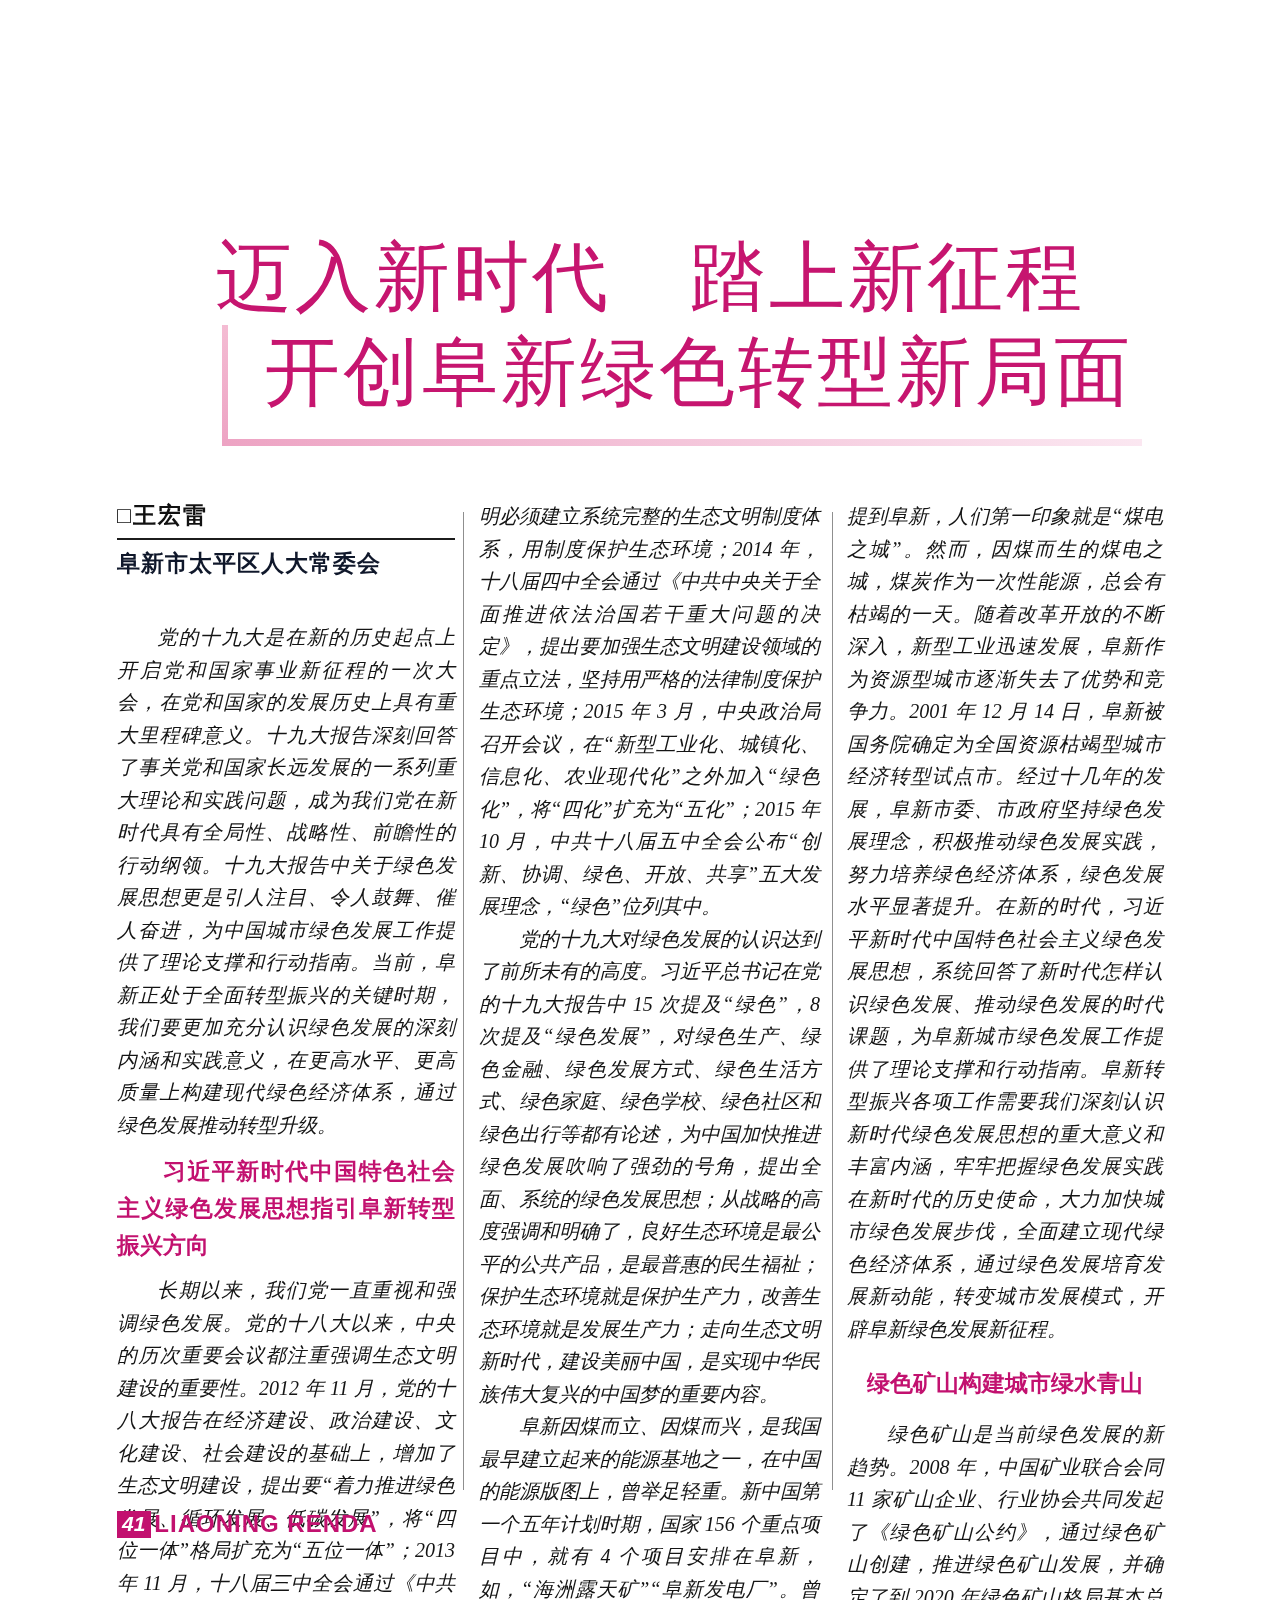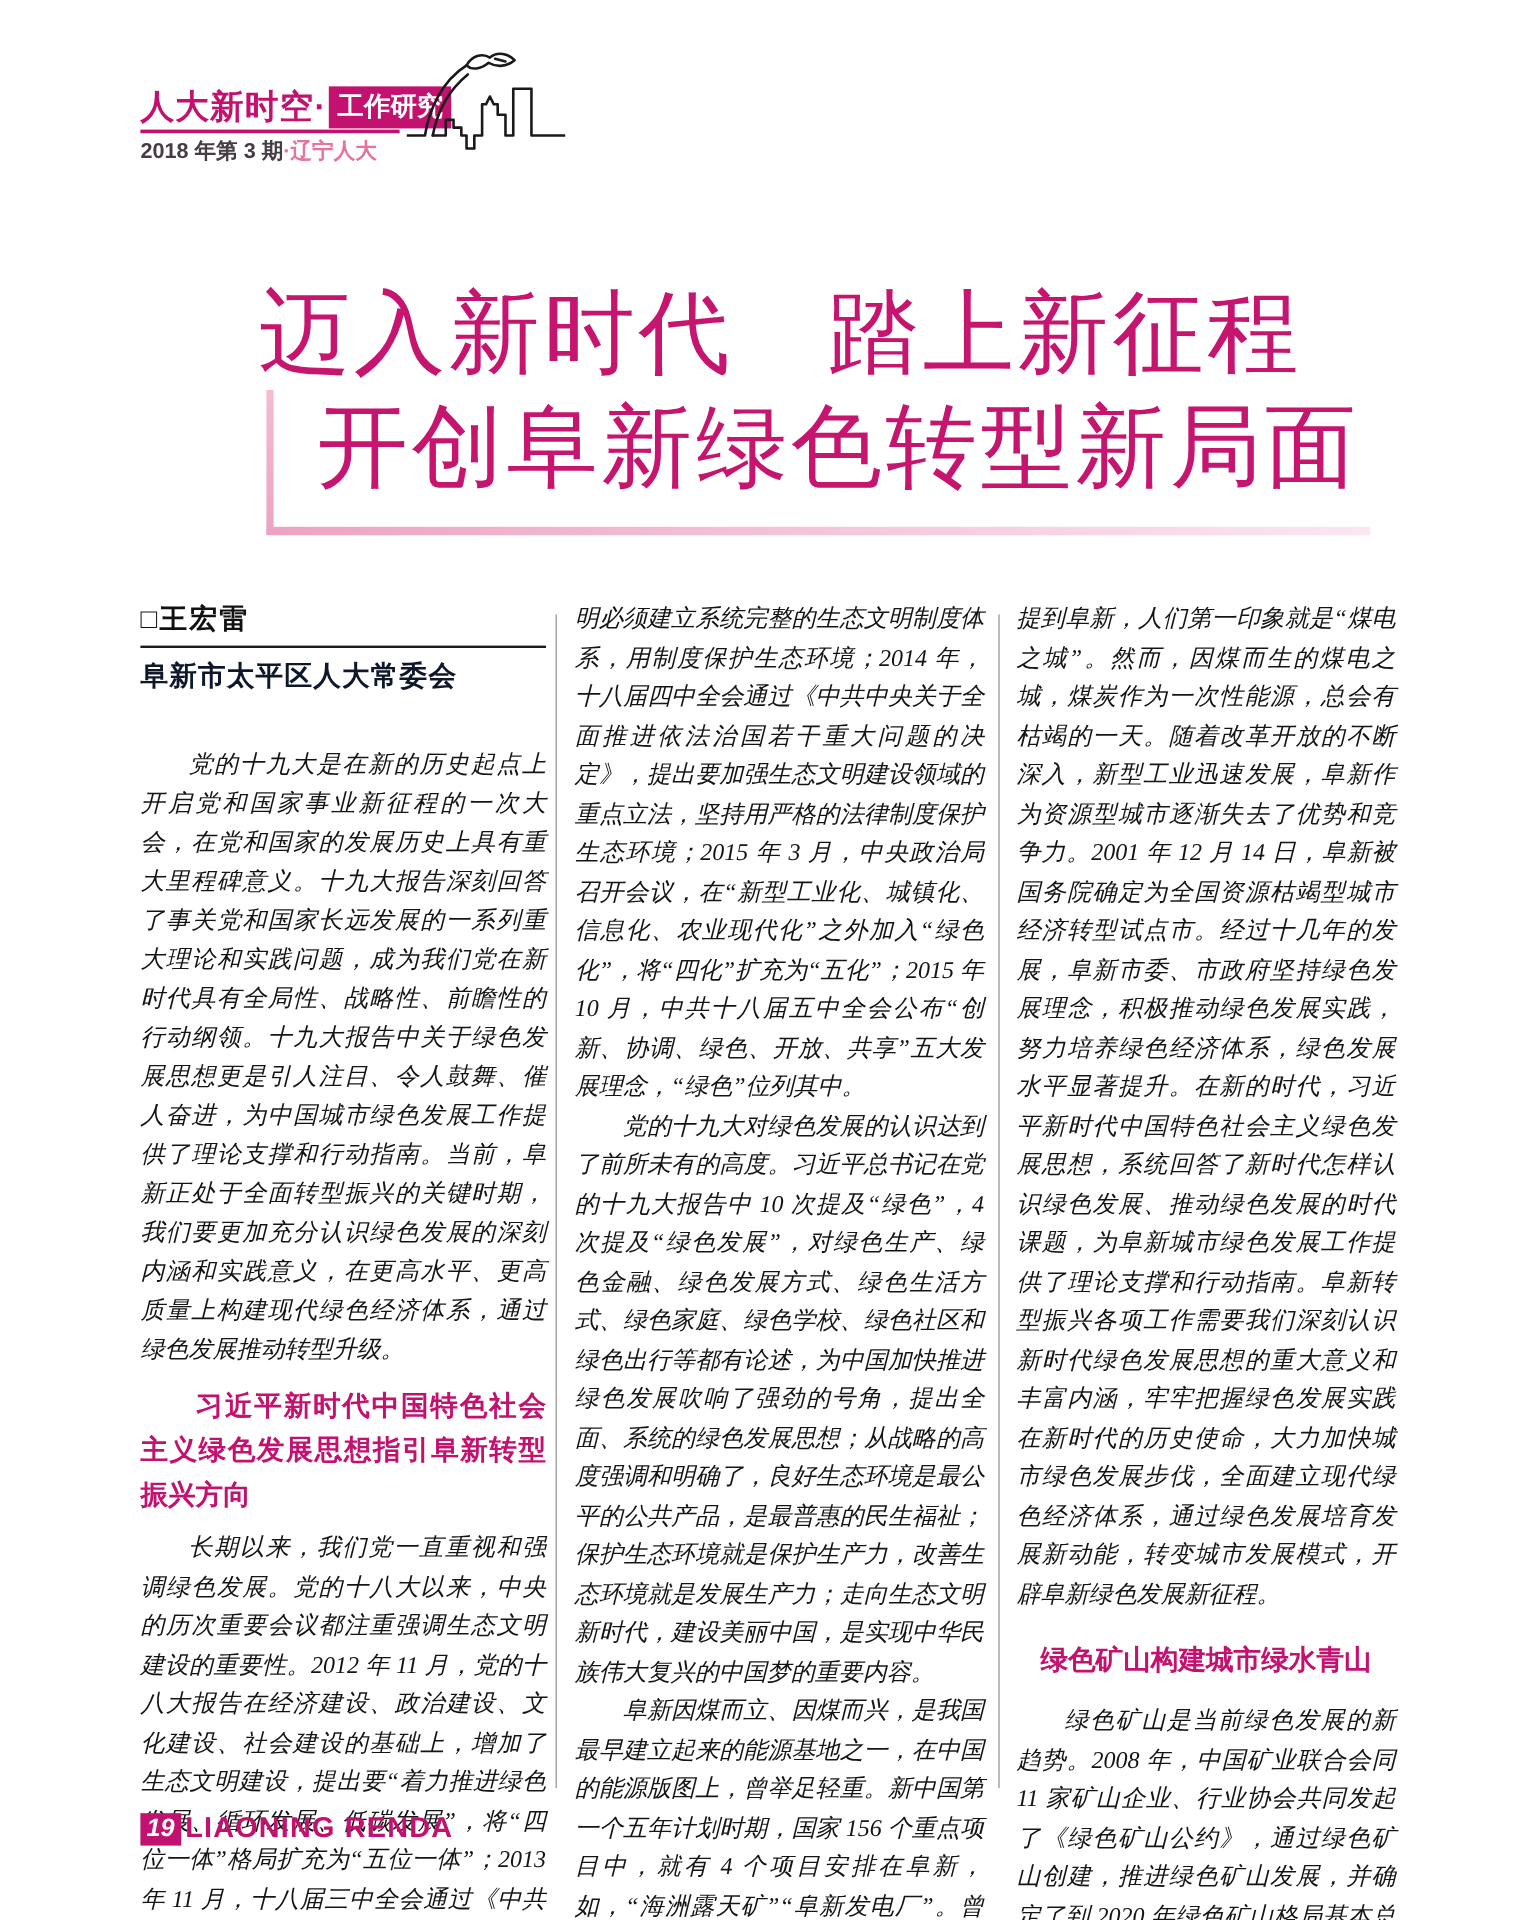--- a/index.html
+++ b/index.html
@@ -97,38 +97,20 @@
     font-family:Liberation Sans, sans-serif;
     font-weight:bold;font-size:24px;color:#c2116f;letter-spacing:1px;
     vertical-align:middle;
   }
 </style>
 </head>
 <body>
 
 <div class="page">
 
-  <header class="masthead">
-    <div class="brand-row">
-      <span class="brand">人大新时空·</span><span class="badge">工作研究</span>
-    </div>
-    <div class="brand-rule"></div>
-    <div class="issue-row">
-      <span class="issue">2018 年第 3 期</span><span class="issue-suffix">·辽宁人大</span>
-    </div>
-    <div class="logo">
-      <svg viewBox="0 0 122 82" fill="none" stroke="#1a1a1a" stroke-width="2" stroke-linejoin="round" stroke-linecap="round">
-        <path d="M0,64 H14 C17,44 27,22 46,10"></path>
-        <path d="M20,64 C23,48 31,30 47,17"></path>
-        <path d="M46,10 C50,3 58,0 64,4 C70,-1 78,1 83,6 C76,12 68,11 63,8 C57,13 50,14 46,10 Z"></path>
-        <path d="M68,5 L76,7"></path>
-        <path d="M20,64 H30 V52 H36 V58 H42 V64 H46 V74 H52 V64 H58 V40 H61 L64,34 L67,40 H70 V48 H76 V64 H82 V28 H96 V64 H122"></path>
-      </svg>
-    </div>
-  </header>
 
   <section class="title-block">
     <div class="l-deco-v"></div>
     <div class="l-deco-h"></div>
     <h1 class="t1">迈入新时代　踏上新征程</h1>
     <h1 class="t2">开创阜新绿色转型新局面</h1>
   </section>
 
   <section class="content">
 
@@ -142,31 +124,31 @@
       </div>
       <p class="para indent">党的十九大是在新的历史起点上开启党和国家事业新征程的一次大会，在党和国家的发展历史上具有重大里程碑意义。十九大报告深刻回答了事关党和国家长远发展的一系列重大理论和实践问题，成为我们党在新时代具有全局性、战略性、前瞻性的行动纲领。十九大报告中关于绿色发展思想更是引人注目、令人鼓舞、催人奋进，为中国城市绿色发展工作提供了理论支撑和行动指南。当前，阜新正处于全面转型振兴的关键时期，我们要更加充分认识绿色发展的深刻内涵和实践意义，在更高水平、更高质量上构建现代绿色经济体系，通过绿色发展推动转型升级。</p>
       <h2 class="subhead first-indent">习近平新时代中国特色社会主义绿色发展思想指引阜新转型振兴方向</h2>
       <p class="para indent">长期以来，我们党一直重视和强调绿色发展。党的十八大以来，中央的历次重要会议都注重强调生态文明建设的重要性。2012 年 11 月，党的十八大报告在经济建设、政治建设、文化建设、社会建设的基础上，增加了生态文明建设，提出要“着力推进绿色发展、循环发展、低碳发展”，将“四位一体”格局扩充为“五位一体”；2013 年 11 月，十八届三中全会通过《中共中央关于全面深化改革若干重大问题的决定》，明确提出建设生态文</p>
     </div>
 
     <div class="col-rule rule1"></div>
 
     <div class="col col2">
       <p class="para">明必须建立系统完整的生态文明制度体系，用制度保护生态环境；2014 年，十八届四中全会通过《中共中央关于全面推进依法治国若干重大问题的决定》，提出要加强生态文明建设领域的重点立法，坚持用严格的法律制度保护生态环境；2015 年 3 月，中央政治局召开会议，在“新型工业化、城镇化、信息化、农业现代化”之外加入“绿色化”，将“四化”扩充为“五化”；2015 年 10 月，中共十八届五中全会公布“创新、协调、绿色、开放、共享”五大发展理念，“绿色”位列其中。</p>
-      <p class="para indent">党的十九大对绿色发展的认识达到了前所未有的高度。习近平总书记在党的十九大报告中 10 次提及“绿色”，4 次提及“绿色发展”，对绿色生产、绿色金融、绿色发展方式、绿色生活方式、绿色家庭、绿色学校、绿色社区和绿色出行等都有论述，为中国加快推进绿色发展吹响了强劲的号角，提出全面、系统的绿色发展思想；从战略的高度强调和明确了，良好生态环境是最公平的公共产品，是最普惠的民生福祉；保护生态环境就是保护生产力，改善生态环境就是发展生产力；走向生态文明新时代，建设美丽中国，是实现中华民族伟大复兴的中国梦的重要内容。</p>
+      <p class="para indent">党的十九大对绿色发展的认识达到了前所未有的高度。习近平总书记在党的十九大报告中 15 次提及“绿色”，8 次提及“绿色发展”，对绿色生产、绿色金融、绿色发展方式、绿色生活方式、绿色家庭、绿色学校、绿色社区和绿色出行等都有论述，为中国加快推进绿色发展吹响了强劲的号角，提出全面、系统的绿色发展思想；从战略的高度强调和明确了，良好生态环境是最公平的公共产品，是最普惠的民生福祉；保护生态环境就是保护生产力，改善生态环境就是发展生产力；走向生态文明新时代，建设美丽中国，是实现中华民族伟大复兴的中国梦的重要内容。</p>
       <p class="para indent">阜新因煤而立、因煤而兴，是我国最早建立起来的能源基地之一，在中国的能源版图上，曾举足轻重。新中国第一个五年计划时期，国家 156 个重点项目中，就有 4 个项目安排在阜新，如，“海洲露天矿”“阜新发电厂”。曾经，只要一</p>
     </div>
 
     <div class="col-rule rule2"></div>
 
     <div class="col col3">
       <p class="para">提到阜新，人们第一印象就是“煤电之城”。然而，因煤而生的煤电之城，煤炭作为一次性能源，总会有枯竭的一天。随着改革开放的不断深入，新型工业迅速发展，阜新作为资源型城市逐渐失去了优势和竞争力。2001 年 12 月 14 日，阜新被国务院确定为全国资源枯竭型城市经济转型试点市。经过十几年的发展，阜新市委、市政府坚持绿色发展理念，积极推动绿色发展实践，努力培养绿色经济体系，绿色发展水平显著提升。在新的时代，习近平新时代中国特色社会主义绿色发展思想，系统回答了新时代怎样认识绿色发展、推动绿色发展的时代课题，为阜新城市绿色发展工作提供了理论支撑和行动指南。阜新转型振兴各项工作需要我们深刻认识新时代绿色发展思想的重大意义和丰富内涵，牢牢把握绿色发展实践在新时代的历史使命，大力加快城市绿色发展步伐，全面建立现代绿色经济体系，通过绿色发展培育发展新动能，转变城市发展模式，开辟阜新绿色发展新征程。</p>
       <h2 class="subhead centered">绿色矿山构建城市绿水青山</h2>
       <p class="para indent">绿色矿山是当前绿色发展的新趋势。2008 年，中国矿业联合会同 11 家矿山企业、行业协会共同发起了《绿色矿山公约》，通过绿色矿山创建，推进绿色矿山发展，并确定了到 2020 年绿色矿山格局基本总体目标。绿色矿山是指既能达到绿色的基本条件，又符合矿山特点的矿山经济，发展绿色矿山是落实绿</p>
     </div>
 
   </section>
 
   <footer class="page-footer">
-    <span class="pagenum-box">19</span><span class="journal">LIAONING RENDA</span>
+    <span class="pagenum-box">41</span><span class="journal">LIAONING RENDA</span>
   </footer>
 
 </div>
 
 </body></html>

